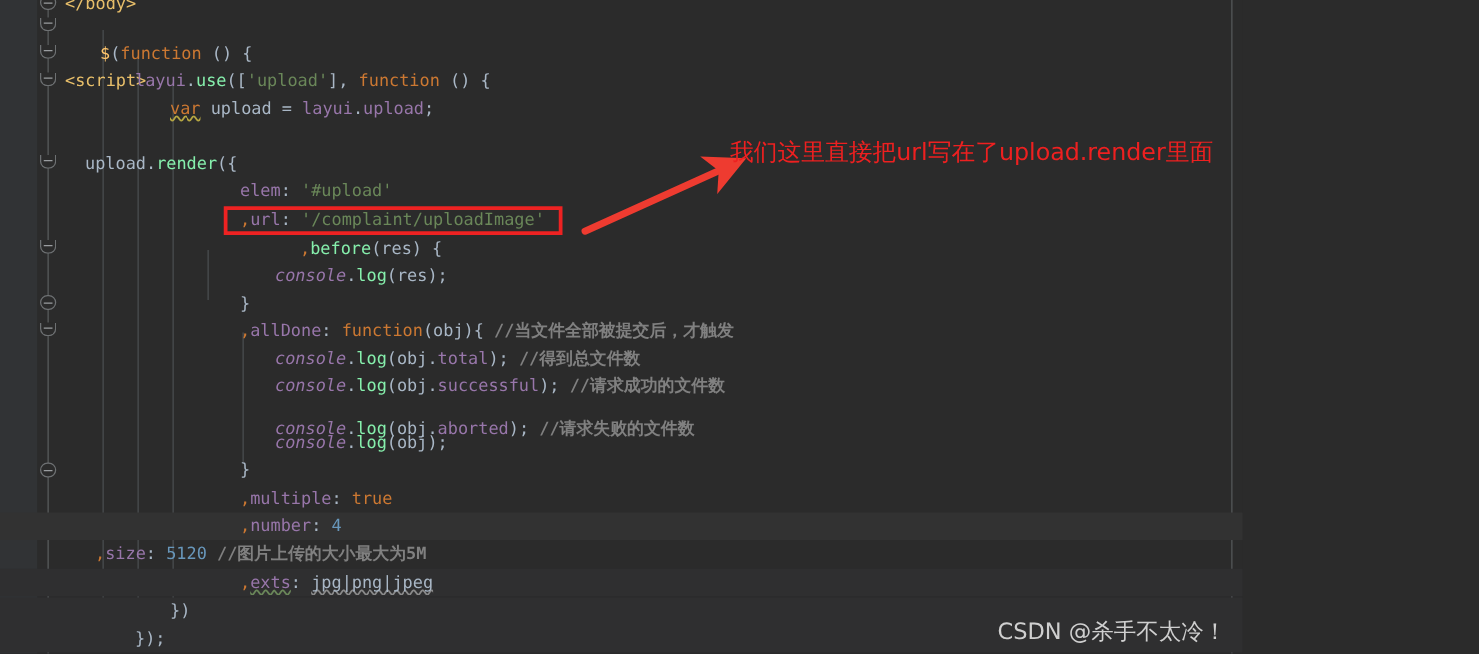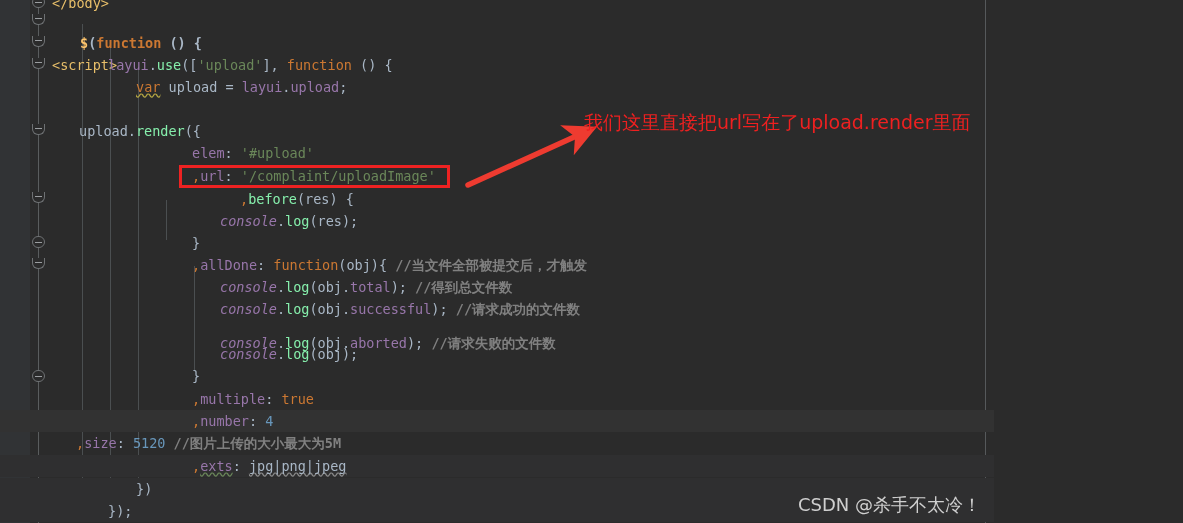--- a/index.html
+++ b/index.html
@@ -200,25 +200,25 @@
       <div class="indent-guide" style="left: 138px; top: 68px; height: 420px;"></div>
       <div class="indent-guide" style="left: 166px; top: 200px; height: 40px;"></div>
       <div class="indent-guide" style="left: 194px; top: 266px; height: 105px;"></div>
     </div>
 
   <div class="margin-guide"></div>
 
   <div class="code-layer" id="code-layer">
       <div class="line" style="top: -8px;"><span class="txt" style="padding-left: 52px;"><span class="t-tag">&lt;/body&gt;</span></span></div>
       <div class="line" style="top: 10px; margin-top: 44px;"><span class="txt" style="padding-left: 52px;"><span class="t-tag">&lt;script&gt;</span></span></div>
-      <div class="line" style="top: 32px;"><span class="txt" style="padding-left: 80px; font-weight: bold;"><span class="t-dollar">$</span><span class="t-plain">(</span><span class="t-kw">function</span><span class="t-plain"> () {</span></span></div>
+      <div class="line" style="top: 32px;"><span class="txt" style="padding-left: 80px;"><span class="t-dollar">$</span><span class="t-plain">(</span><span class="t-kw">function</span><span class="t-plain"> () {</span></span></div>
       <div class="line" style="top: 54px;"><span class="txt" style="padding-left: 108px;"><span class="t-prop">layui</span><span class="t-plain">.</span><span class="t-fn">use</span><span class="t-plain">([</span><span class="t-str">'upload'</span><span class="t-plain">], </span><span class="t-kw">function</span><span class="t-plain"> () {</span></span></div>
       <div class="line" style="top: 76px;"><span class="txt" style="padding-left: 136px;"><span class="t-kw squiggle">var</span><span class="t-plain"> upload = </span><span class="t-prop">layui</span><span class="t-plain">.</span><span class="t-prop">upload</span><span class="t-plain">;</span></span></div>
       <div class="line" style="top: 98px;"><span class="txt" style="padding-left: 136px;"></span></div>
-      <div class="line" style="top: 120px;"><span class="txt" style="padding-left: 68px; margin-left: 11px;"><span class="t-plain">upload.</span><span class="t-fn">render</span><span class="t-plain">({</span></span></div>
+      <div class="line" style="top: 120px;"><span class="txt" style="padding-left: 68px;"><span class="t-plain">upload.</span><span class="t-fn">render</span><span class="t-plain">({</span></span></div>
       <div class="line" style="top: 142px;"><span class="txt" style="padding-left: 192px;"><span class="t-prop">elem</span><span class="t-plain">: </span><span class="t-str">'#upload'</span></span></div>
       <div class="line" style="top: 165px;"><span class="txt" style="padding-left: 192px;"><span class="t-kw">,</span><span class="t-prop">url</span><span class="t-plain">: </span><span class="t-str">'/complaint/uploadImage'</span></span></div>
       <div class="line" style="top: 188px; padding-left: 48px;"><span class="txt" style="padding-left: 192px;"><span class="t-kw">,</span><span class="t-fn">before</span><span class="t-plain">(res) {</span></span></div>
       <div class="line" style="top: 210px;"><span class="txt" style="padding-left: 220px;"><span class="t-console">console</span><span class="t-plain">.</span><span class="t-fn">log</span><span class="t-plain">(res);</span></span></div>
       <div class="line" style="top: 232px;"><span class="txt" style="padding-left: 192px;"><span class="t-plain">}</span></span></div>
       <div class="line" style="top: 254px;"><span class="txt" style="padding-left: 192px;"><span class="t-kw">,</span><span class="t-prop">allDone</span><span class="t-plain">: </span><span class="t-kw">function</span><span class="t-plain">(obj){ </span><span class="t-comment">//当文件全部被提交后，才触发</span></span></div>
       <div class="line" style="top: 276px;"><span class="txt" style="padding-left: 220px;"><span class="t-console">console</span><span class="t-plain">.</span><span class="t-fn">log</span><span class="t-plain">(obj.</span><span class="t-prop">total</span><span class="t-plain">); </span><span class="t-comment">//得到总文件数</span></span></div>
       <div class="line" style="top: 298px;"><span class="txt" style="padding-left: 220px;"><span class="t-console">console</span><span class="t-plain">.</span><span class="t-fn">log</span><span class="t-plain">(obj.</span><span class="t-prop">successful</span><span class="t-plain">); </span><span class="t-comment">//请求成功的文件数</span></span></div>
       <div class="line" style="top: 332px;"><span class="txt" style="padding-left: 220px;"><span class="t-console">console</span><span class="t-plain">.</span><span class="t-fn">log</span><span class="t-plain">(obj.</span><span class="t-prop">aborted</span><span class="t-plain">); </span><span class="t-comment">//请求失败的文件数</span></span></div>
       <div class="line" style="top: 343px;"><span class="txt" style="padding-left: 220px;"><span class="t-console">console</span><span class="t-plain">.</span><span class="t-fn">log</span><span class="t-plain">(obj);</span></span></div>

